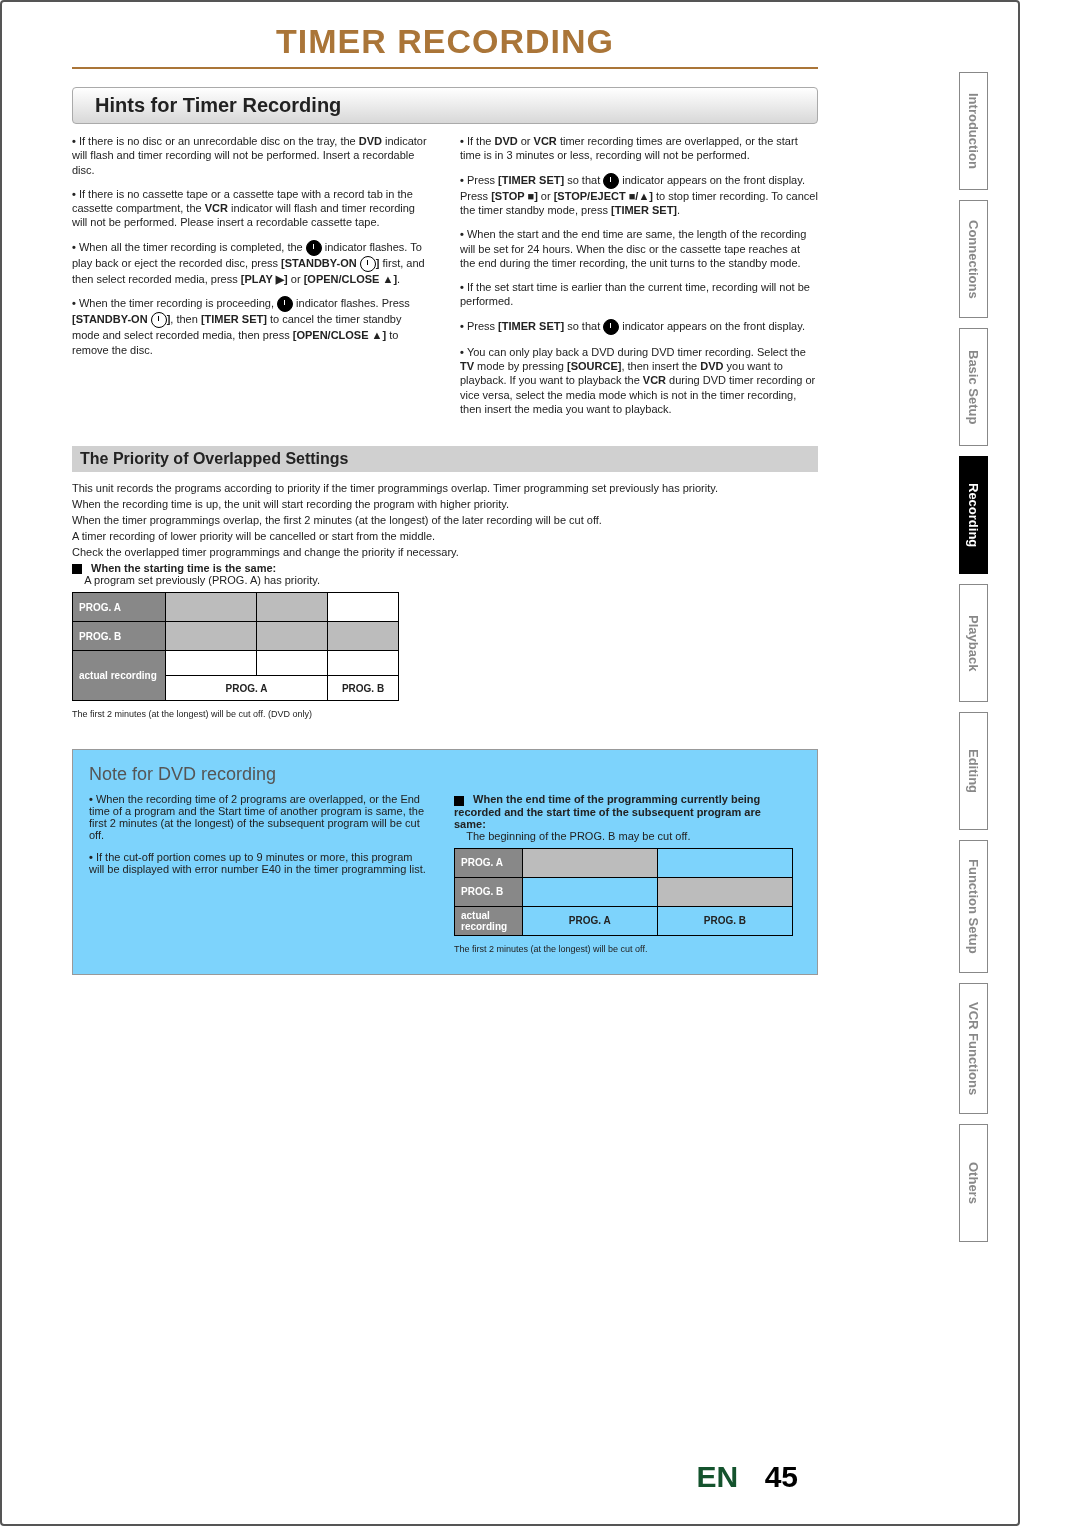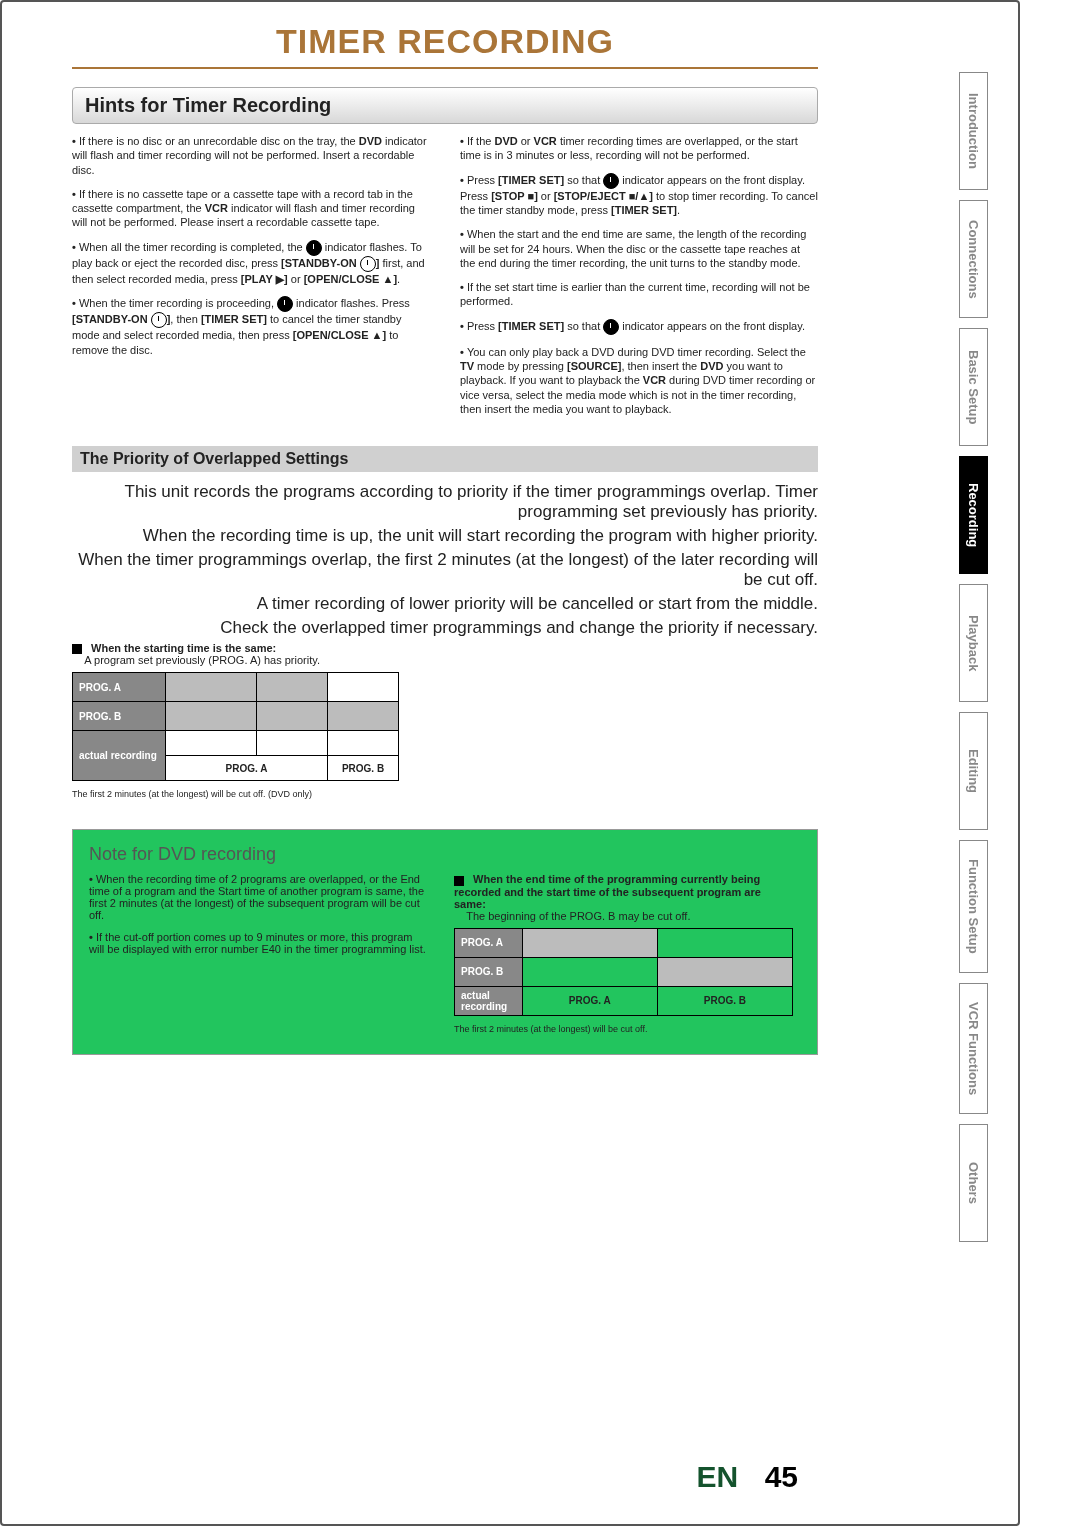--- a/index.html
+++ b/index.html
@@ -10,55 +10,55 @@
     background:#fff;
   }
   .main-title {
     text-align:center; font-size:34px; font-weight:bold; color:#aa7538;
     letter-spacing:1px; border-bottom:2px solid #aa7538; padding-bottom:6px;
     margin: 0 0 18px 0;
   }
   .section-bar {
     background: linear-gradient(#fff, #d8d8d8);
     border:1px solid #aaa; border-radius:4px;
-    padding:6px 12px; font-weight:bold; font-size:20px; color:#222;
+    padding:6px 22px; font-weight:bold; font-size:20px; color:#222;
     margin-bottom:10px;
   }
   .sub-bar {
     background:#d0d0d0; padding:4px 8px; font-weight:bold; font-size:16px;
     margin: 20px 0 10px 0;
   }
   .cols { display:flex; gap:30px; }
   .col { flex:1; font-size:11px; line-height:1.3; }
 
   ul.bullets { list-style:none; margin:0; padding:0; }
   ul.bullets > li { margin-bottom:10px; }
   ul.bullets > li::before { content:"• "; font-weight:bold; }
   .clockicon {
     display:inline-block; width:14px; height:14px; border:1.5px solid #000; border-radius:50%;
     position:relative; vertical-align:middle; background:#000;
   }
   .clockicon.white { background:#fff; border-color:#000; }
   .clockicon::after{ content:""; position:absolute; left:6px; top:3px; width:1px; height:5px; background:#fff;}
   .clockicon.white::after{ background:#000;}
 
-  .priority p { margin:4px 0; font-size:17px;text-align:right; }
+  .priority p { margin:4px 0; font-size:11px; }
   .boxhead { font-size:11px; }
   .boxhead .sq { display:inline-block; width:10px; height:10px; background:#000; vertical-align:middle; margin-right:6px;}
 
   table.diagram { border-collapse:collapse; margin-top:6px; font-size:10px; }
   table.diagram td, table.diagram th { border:1px solid #000; padding:0; height:24px; }
   table.diagram .rowlabel { background:#888; color:#fff; font-weight:bold; width:80px; padding:2px 6px; font-size:10px;}
   table.diagram .w90 { width:90px;} table.diagram .w70{width:70px;}
   table.diagram .gray { background:#bcbcbc; }
   table.diagram .txtcell { font-weight:bold; text-align:center; }
   .caption { font-size:9px; margin-top:8px; }
 
   .note-panel {
-    background:#22c55e; border:1px solid #999; padding:14px 24px 20px 16px; margin-top:30px;
+    background:#7dd3fc; border:1px solid #999; padding:14px 24px 20px 16px; margin-top:30px;
   }
   .note-panel .note-title { font-size:18px; color:#555; margin-bottom:8px; font-weight:normal;}
   .note-cols { display:flex; gap:26px; }
   .note-col { flex:1; font-size:11px; }
 
   
   .sidetabs { position:absolute; right:30px; top:70px; display:flex; flex-direction:column; gap:10px; }
   .tab {
     writing-mode: vertical-rl; text-orientation:mixed; text-align:center;
     border:1px solid #888; padding:18px 6px; font-size:13px; color:#888; font-weight:bold;

